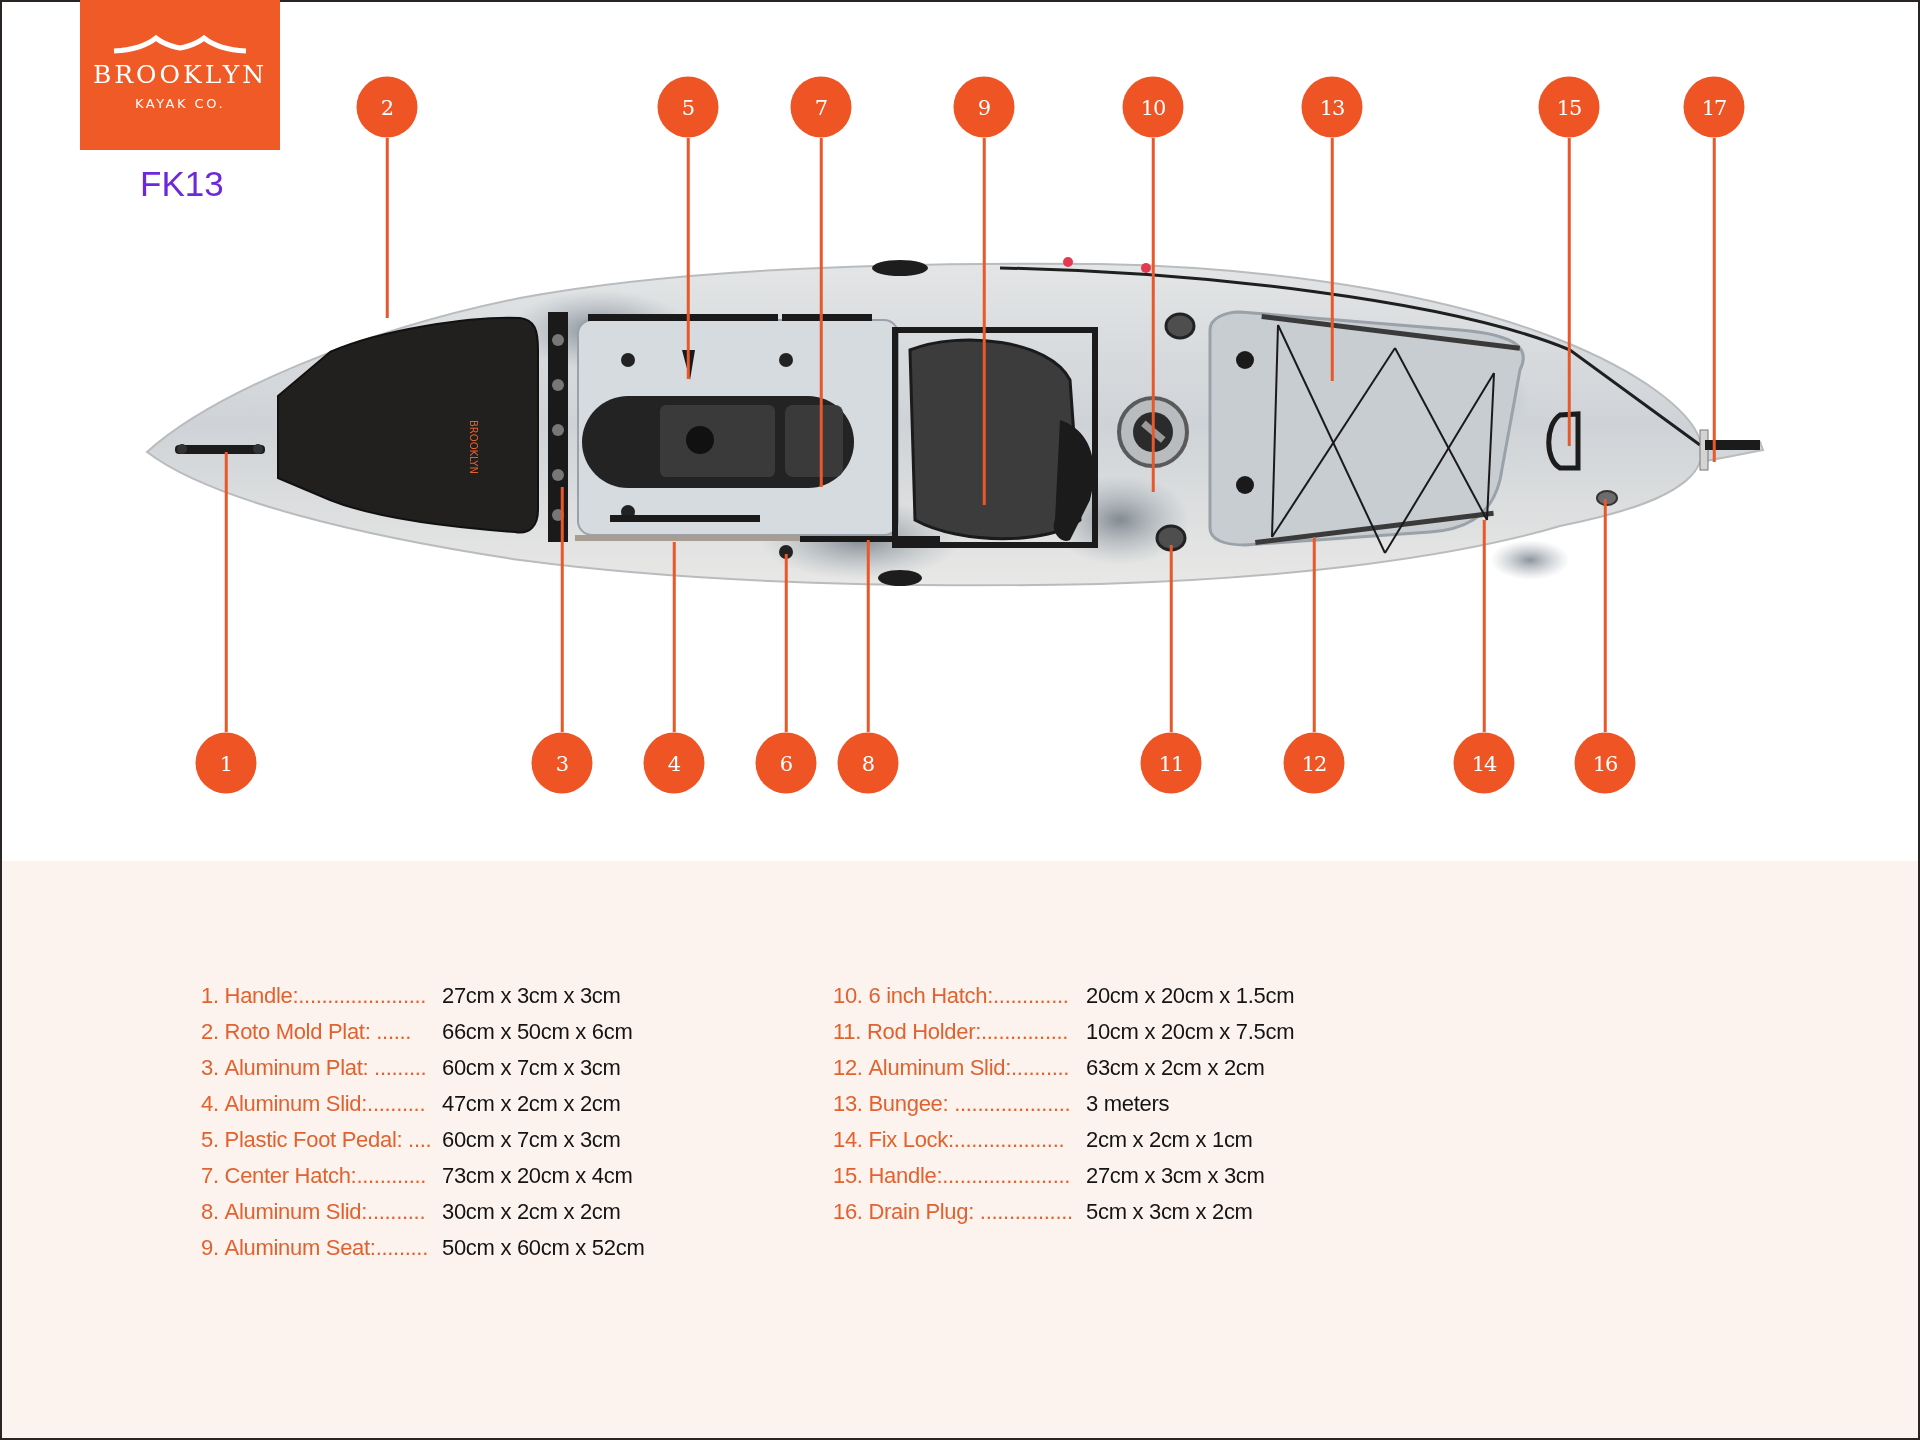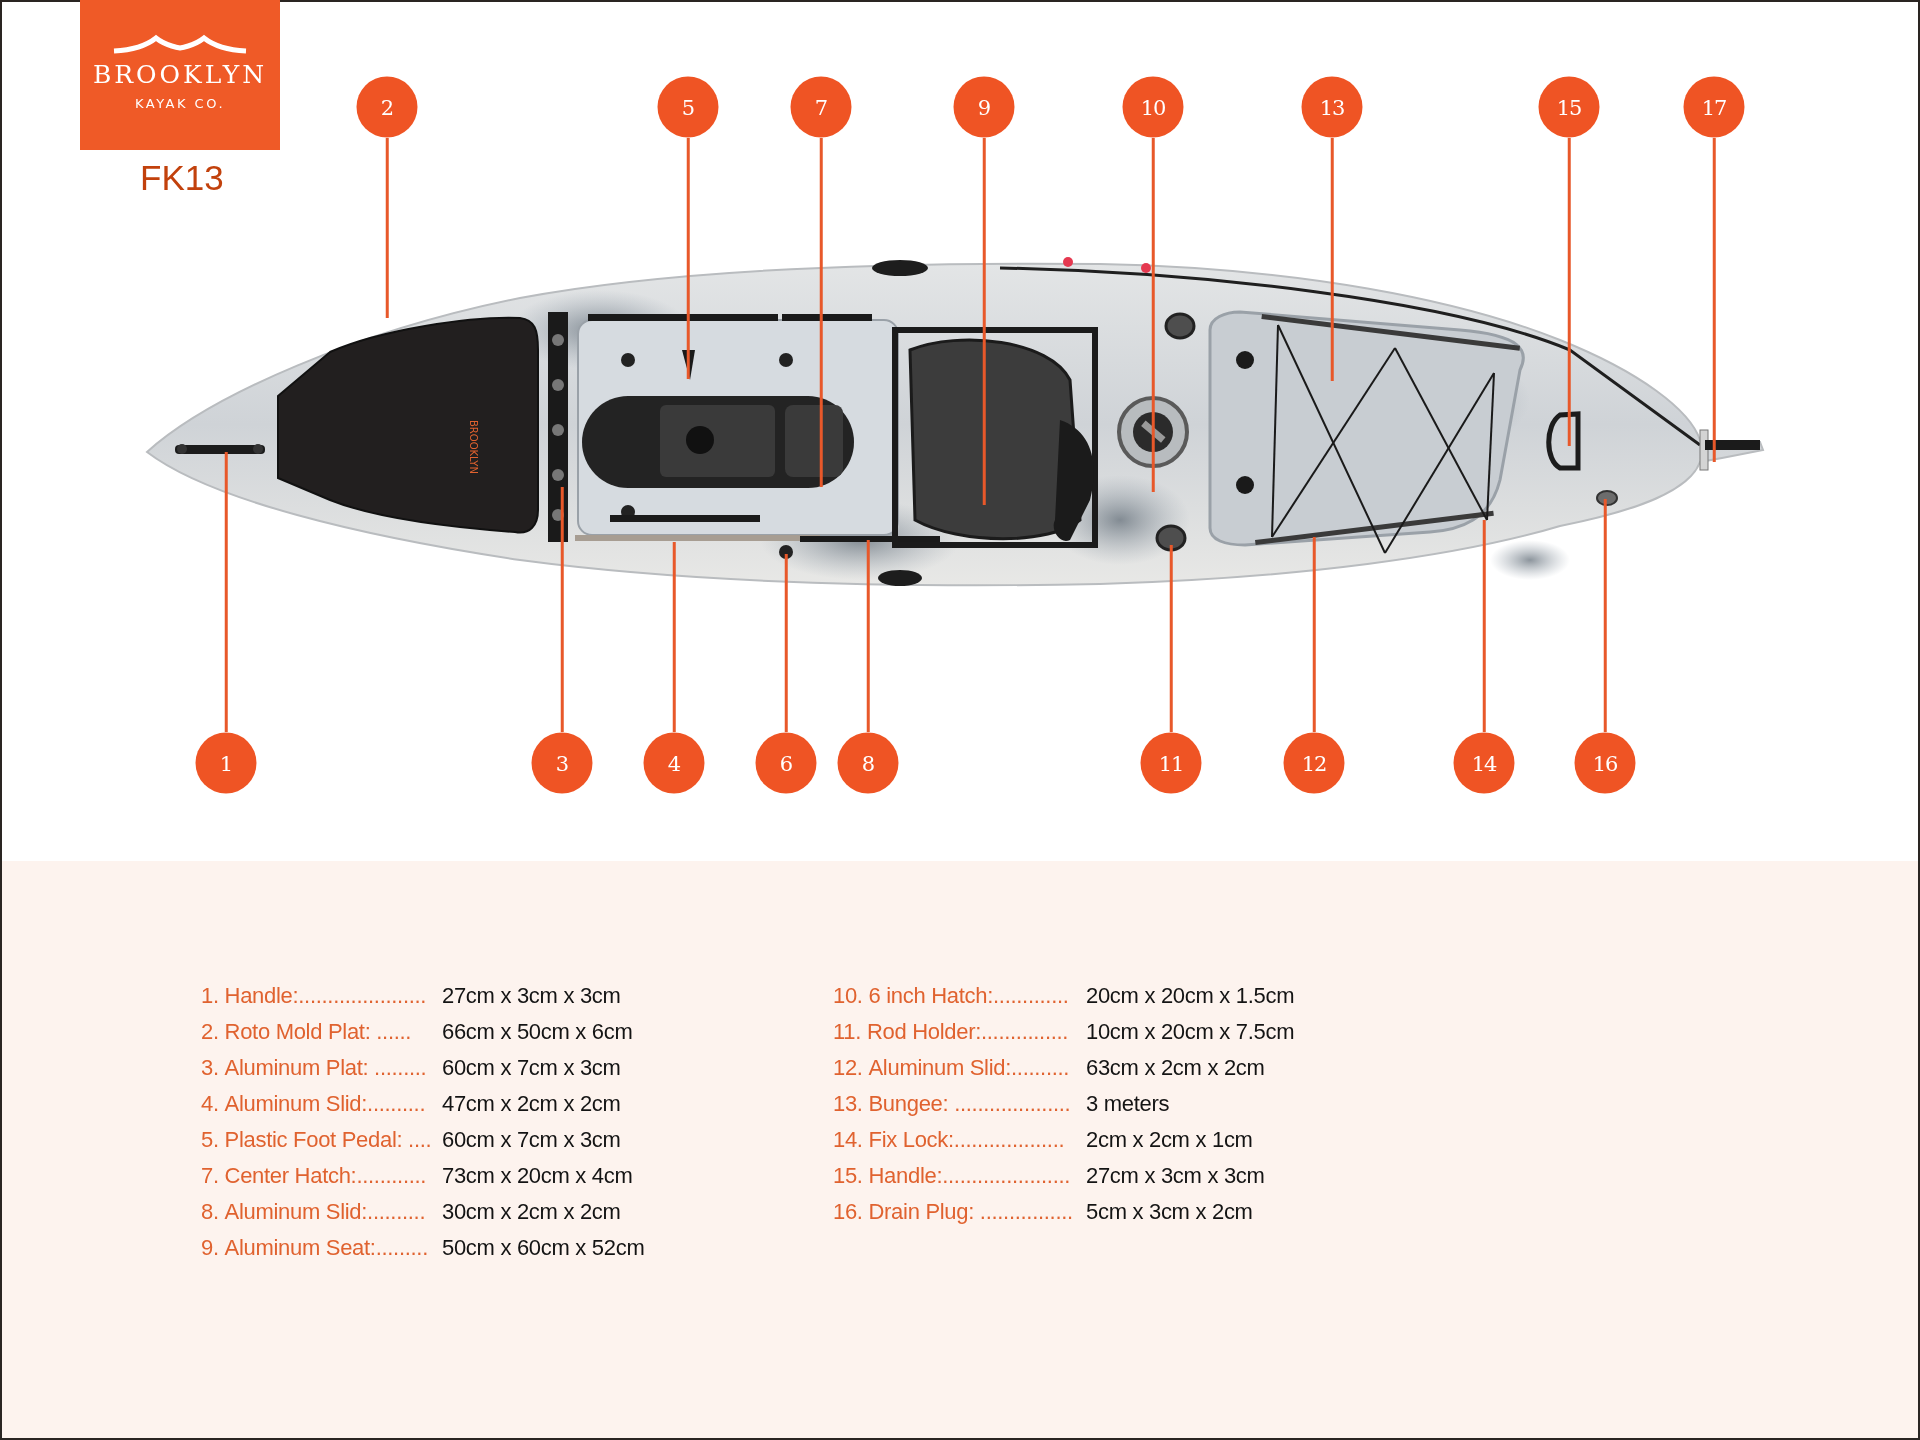--- a/index.html
+++ b/index.html
@@ -24,21 +24,21 @@
       position: absolute; left: 0; right: 0; top: 60px;
       font-family: "DejaVu Serif", serif; font-size: 25px; letter-spacing: 3px;
       font-weight: normal; line-height: 30px;
     }
     .logo .sub {
       position: absolute; left: 0; right: 0; top: 96px;
       font-family: "DejaVu Sans", sans-serif; font-size: 13px; letter-spacing: 2.5px;
       line-height: 16px;
     }
     .model {
-      position: absolute; left: 140px; top: 158px; font-size: 35px; color: #c2410c;
+      position: absolute; left: 140px; top: 164px; font-size: 35px; color: #6d28d9;
       font-family: "Liberation Sans", sans-serif; line-height: 40px;
     }
     .diagram { position: absolute; left: 0; top: 0; width: 1920px; height: 861px; }
     .callout {
       position: absolute; width: 61px; height: 61px; border-radius: 50%;
       background: #ef5424; color: #fff; display: flex; align-items: center; justify-content: center;
       font-family: "DejaVu Serif", serif; font-size: 21px; transform: translate(-50%, -50%);
       letter-spacing: -1px; cursor: pointer;
     }
     .leader { position: absolute; width: 2.5px; background: #e8582a; transform: translateX(-50%); }

